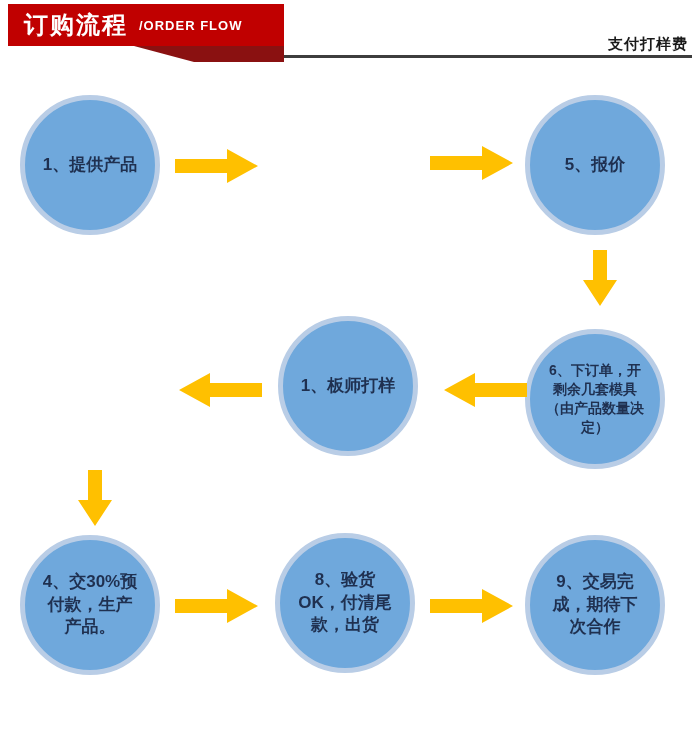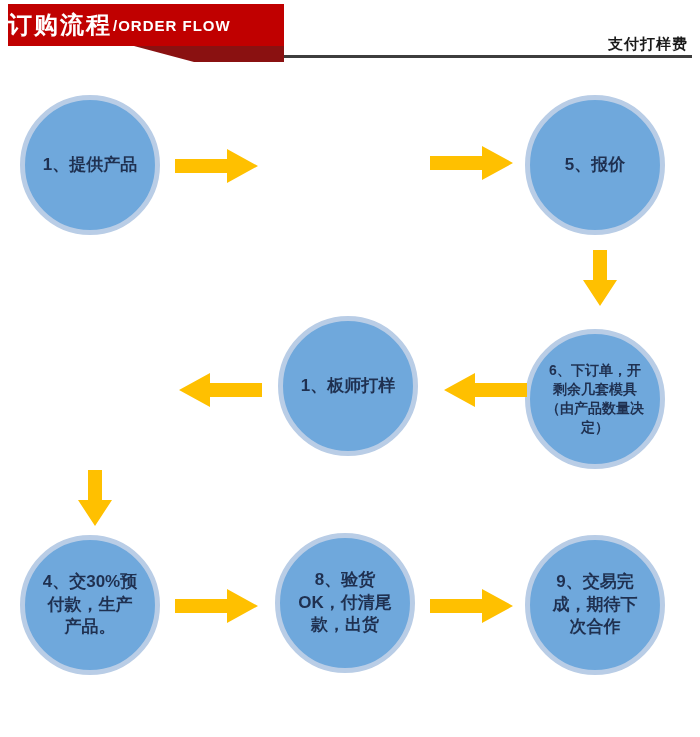--- a/index.html
+++ b/index.html
@@ -19,32 +19,33 @@
   .banner {
     position: absolute;
     left: 8px;
     top: 4px;
     width: 276px;
     height: 42px;
     background: var(--banner-red, #c00000);
     color: #ffffff;
     display: flex;
     align-items: center;
+    padding-left: 16px;
   }
   .banner .cn {
     font-size: 24px;
     font-weight: bold;
     letter-spacing: 2px;
     white-space: nowrap;
   }
   .banner .en {
-    font-size: 15px;
+    font-size: 13px;
     font-weight: bold;
     letter-spacing: 1px;
-    margin-left: 1px;
+    margin-left: 11px;
     white-space: nowrap;
   }
   .ribbon {
     position: absolute;
     left: 134px;
     top: 46px;
     width: 150px;
     height: 16px;
     background: var(--ribbon-red, #8a1111);
     clip-path: polygon(0 0, 100% 0, 100% 100%, 40% 100%);

